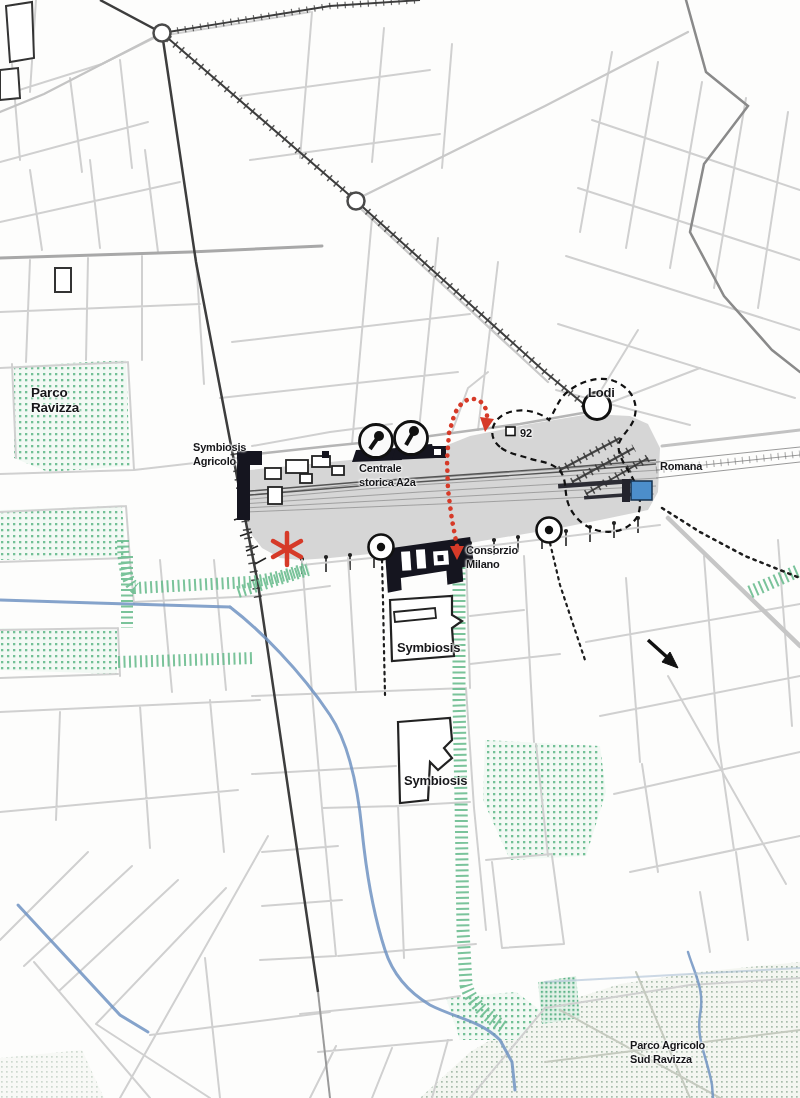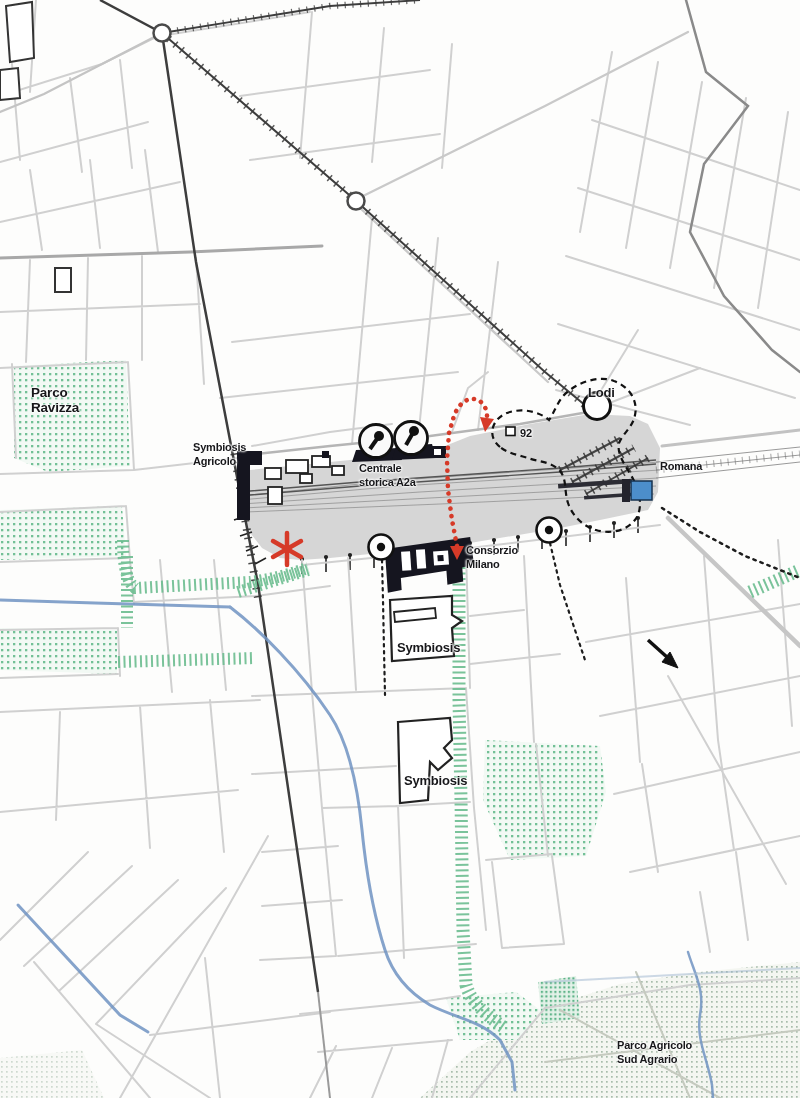--- a/index.html
+++ b/index.html
@@ -291,17 +291,17 @@
   <div class="lbl" style="left:466px;top:543px">
     <span>Consorzio</span>
       <span>Milano</span>
   </div>
   <div class="lbl" style="left:397px;top:641px;font-size:13px">
     <span>Symbiosis</span>
   </div>
   <div class="lbl" style="left:404px;top:774px;font-size:13px">
     <span>Symbiosis</span>
   </div>
-  <div class="lbl" style="left:617px;top:1038px">
+  <div class="lbl" style="left:630px;top:1038px">
     <span>Parco Agricolo</span>
-      <span>Sud Agrario</span>
+      <span>Sud Ravizza</span>
   </div>
 </div>
 
 </body></html>

